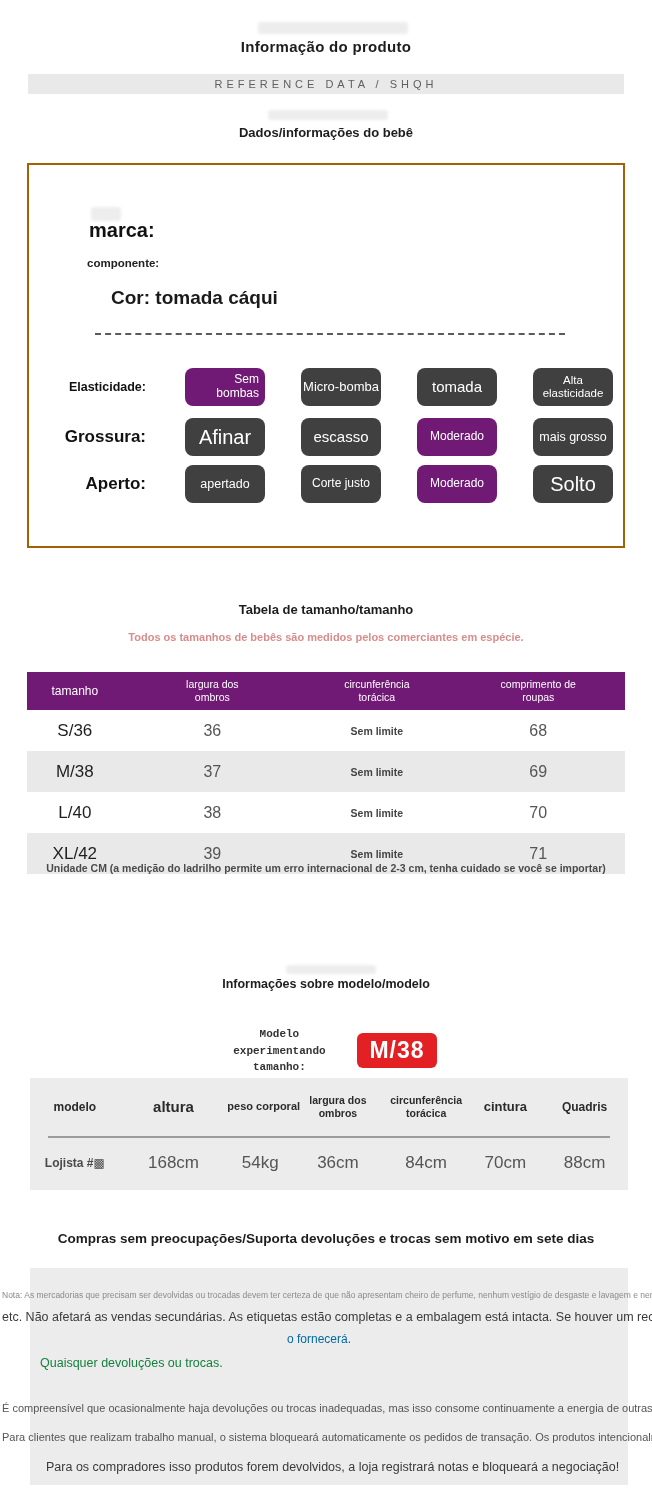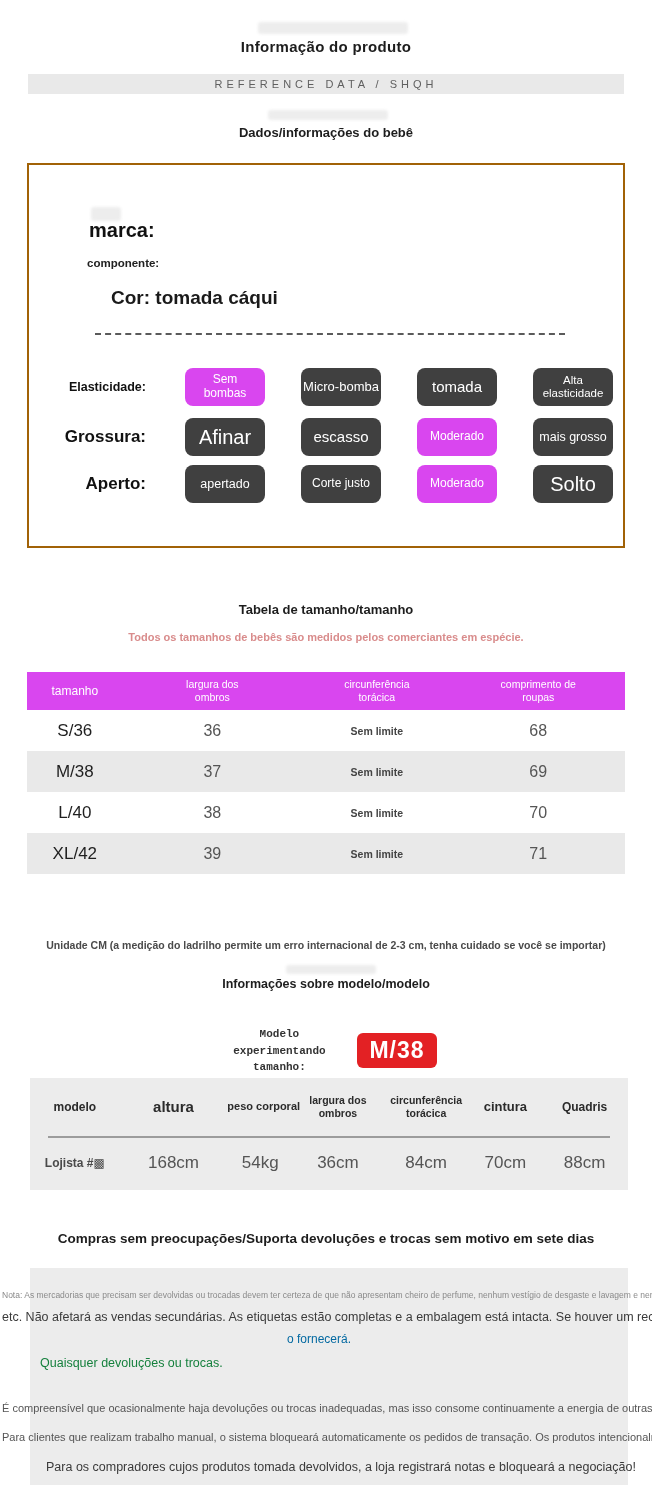--- a/index.html
+++ b/index.html
@@ -28,43 +28,43 @@
   .color-line{position:absolute;top:122px;left:82px;font-size:19px;font-weight:600;color:#1a1a1a;}
   .dash{position:absolute;top:168px;left:66px;width:470px;border-top:2px dashed #5a5a5a;}
 
   .attr-row{position:absolute;left:0;width:594px;height:38px;display:flex;align-items:center;}
   .row-0{top:203px;} .row-1{top:253px;} .row-2{top:300px;}
   .attr-label{width:120px;text-align:right;padding-right:3px;box-sizing:border-box;font-weight:700;color:#111;}
   .lbl-sm{font-size:12.5px;} .lbl-lg{font-size:17px;}
   .chip{width:80px;height:38px;margin-left:36px;border-radius:8px;background:#404040;color:#fff;
         display:flex;align-items:center;justify-content:center;text-align:center;line-height:1.15;box-sizing:border-box;padding:0 6px;}
   .chip:first-of-type{margin-left:0;}
-  .chip.sel{background:#d946ef;}
+  .chip.sel{background:#701a75;text-align:right;}
   .fs-10{font-size:11.5px;} .fs-12{font-size:12px;} .fs-12b{font-size:12.5px;}
   .fs-13{font-size:13px;} .fs-15{font-size:15px;} .fs-20{font-size:20px;}
   .nw{white-space:nowrap;}
 
   
   .size-note{top:631px;font-size:11px;color:#d98c8c;font-weight:600;}
 
   
   .size-table{top:672px;left:27px;width:598px;}
-  .st-head{display:grid;grid-template-columns:16% 30% 25% 29%;background:#d946ef;color:#fff;height:38px;align-items:center;}
+  .st-head{display:grid;grid-template-columns:16% 30% 25% 29%;background:#701a75;color:#fff;height:38px;align-items:center;}
   .st-head .cell{text-align:center;font-weight:500;}
   .st-head .c0{font-size:12px;}
   .st-head .two{font-size:10.5px;line-height:1.25;}
   .st-head .two span{display:inline-block;max-width:84px;}
   .st-row{display:grid;grid-template-columns:16% 30% 25% 29%;height:41px;align-items:center;}
   .st-row.alt{background:#e9e9e9;}
   .st-row .cell{text-align:center;}
   .st-row .c0{font-size:17px;color:#1f1f1f;}
   .st-row .c1,.st-row .c3{font-size:16px;color:#555;}
   .st-row .c2{font-size:10.5px;color:#444;font-weight:600;}
 
-  .unit-note{top:939px;font-size:10.5px;color:#4a4a4a;font-weight:600;}
+  .unit-note{top:862px;font-size:10.5px;color:#4a4a4a;font-weight:600;}
 
   
   .trying{top:1026px;left:0;width:652px;display:flex;justify-content:center;align-items:center;}
   .trying-label{width:128px;text-align:center;font-size:11px;font-weight:700;color:#333;line-height:1.5;font-family:Liberation Mono, monospace;}
   .badge{margin-left:14px;background:#e32124;color:#fff;font-size:23px;font-weight:700;
          padding:4px 12px;border-radius:6px;letter-spacing:1px;}
 
   
   .model-box{top:1078px;left:30px;width:598px;height:112px;background:#ececec;}
   .mt-head,.mt-row{display:grid;grid-template-columns:15% 18% 11% 15% 14.5% 12% 14.5%;align-items:center;}
@@ -201,14 +201,14 @@
 
 <div class="abs center h-sec h-shop">Compras sem preocupações/Suporta devoluções e trocas sem motivo em sete dias</div>
 
 <div class="abs notes-box">
   <p class="n1">Nota: As mercadorias que precisam ser devolvidas ou trocadas devem ter certeza de que não apresentam cheiro de perfume, nenhum vestígio de desgaste e lavagem e nenhum dano causado por motiv</p>
   <p class="n2">etc. Não afetará as vendas secundárias. As etiquetas estão completas e a embalagem está intacta. Se houver um recurso que não atenda às condições, nossa l</p>
   <p class="n3">o fornecerá.</p>
   <p class="n4">Quaisquer devoluções ou trocas.</p>
   <p class="n5">É compreensível que ocasionalmente haja devoluções ou trocas inadequadas, mas isso consome continuamente a energia de outras pessoas e não sabe respeitar os o</p>
   <p class="n6">Para clientes que realizam trabalho manual, o sistema bloqueará automaticamente os pedidos de transação. Os produtos intencionalmente danificados apresentarão s</p>
-  <p class="n7">Para os compradores cujos produtos tomada devolvidos, a loja registrará notas e bloqueará a negociação!</p>
+  <p class="n7">Para os compradores isso produtos forem devolvidos, a loja registrará notas e bloqueará a negociação!</p>
 </div>
 
 </body></html>

